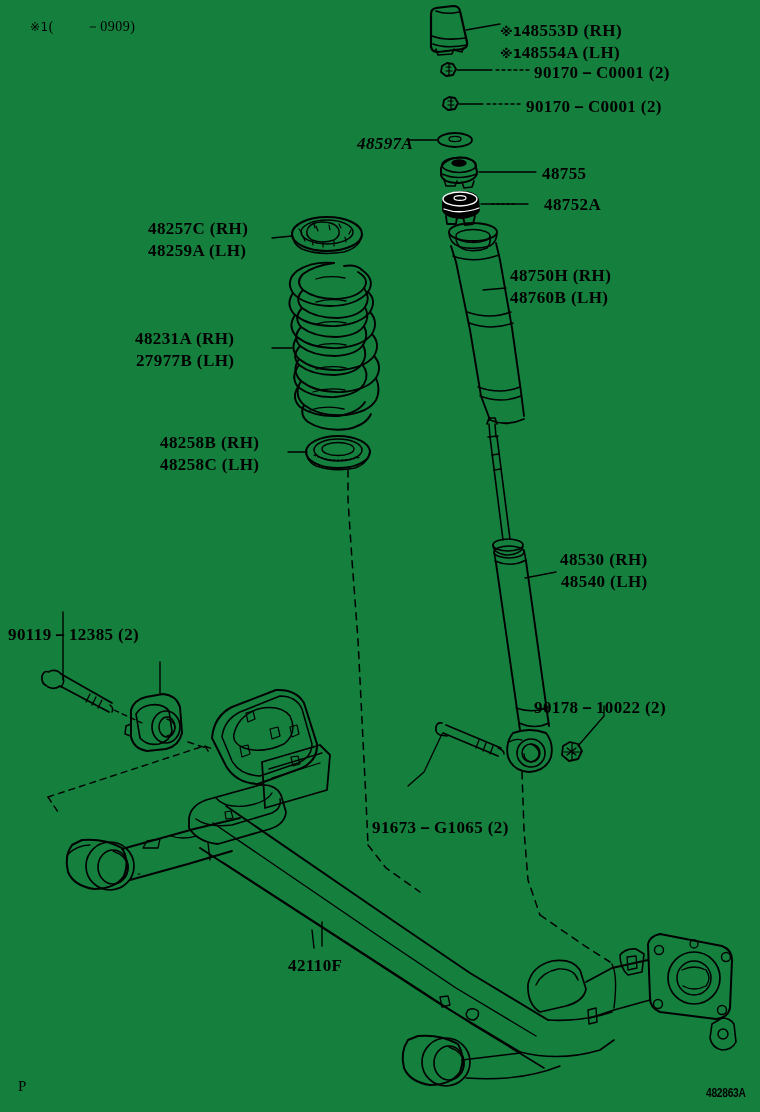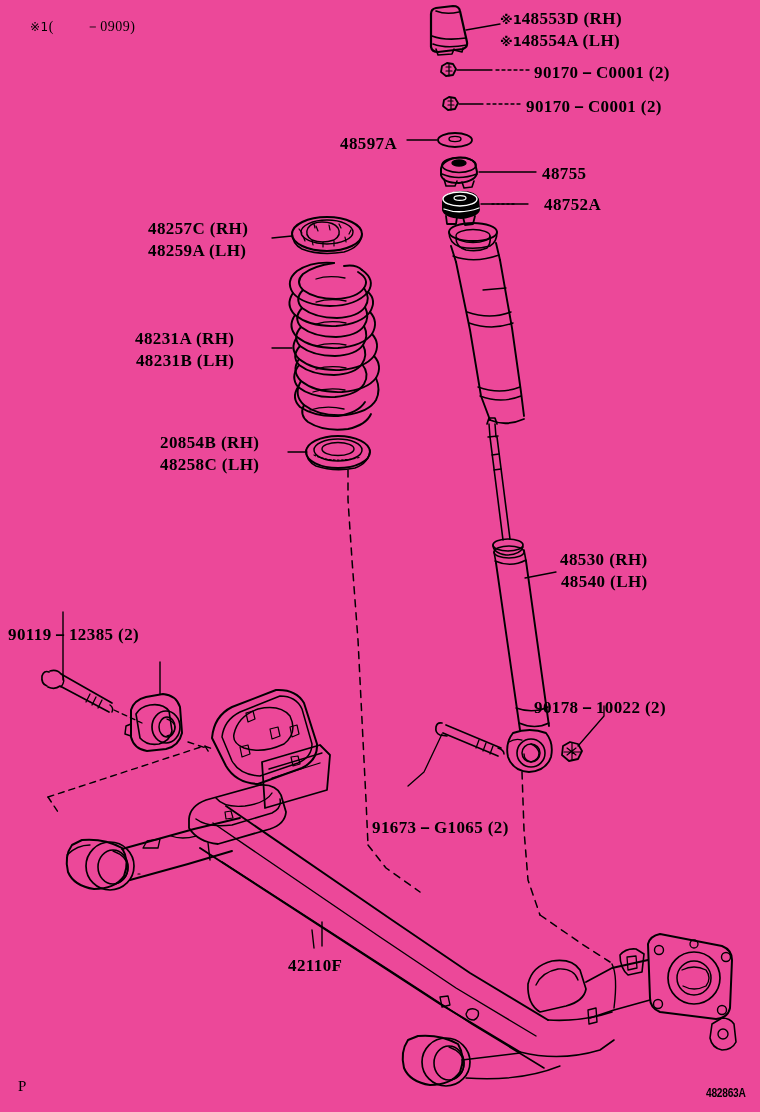--- a/index.html
+++ b/index.html
@@ -8,21 +8,21 @@
     padding: 0;
     background: #ffffff;
   }
   body {
     font-family: "Liberation Serif", "DejaVu Serif", serif;
   }
   #page {
     position: relative;
     width: 760px;
     height: 1112px;
-    background: #ec4899;
+    background: #15803d;
     overflow: hidden;
   }
   #art {
     position: absolute;
     left: 0;
     top: 0;
     width: 760px;
     height: 1112px;
   }
   .lbl {
@@ -399,58 +399,62 @@
         <path d="M462 1060 L520 1053" stroke-width="1.5"></path>
         <path d="M466 1078 Q520 1082 560 1066" stroke-width="1.4"></path>
       </g>
       <path d="M322 922 L322 946" stroke-width="1.4"></path>
 
     </g>
   </svg>
 
   <div class="note" style="left:30px; top:18px;"><span class="mark">※1</span><span>(        －0909)</span></div>
 
-  <div class="lbl" style="left:500px; top:8px;">
+  <div class="lbl" style="left:500px; top:20px;">
     <div><span class="mark">※1</span><span>48553D (RH)</span></div>
     <div><span class="mark">※1</span><span>48554A (LH)</span></div>
   </div>
 
   <div class="lbl" style="left:534px; top:62px;">
     <div><span>90170－C0001 (2)</span></div>
   </div>
 
   <div class="lbl" style="left:526px; top:96px;">
     <div><span>90170－C0001 (2)</span></div>
   </div>
 
-  <div class="lbl" style="left:340px; top:133px;">
+  <div class="lbl" style="left:357px; top:133px;font-style:italic;">
     <div><span>48597A</span></div>
   </div>
 
   <div class="lbl" style="left:542px; top:163px;text-align:center;">
     <div><span>48755</span></div>
   </div>
 
   <div class="lbl" style="left:544px; top:194px;">
     <div><span>48752A</span></div>
   </div>
 
   <div class="lbl" style="left:148px; top:218px;">
     <div><span>48257C (RH)</span></div>
     <div><span>48259A (LH)</span></div>
   </div>
 
+  <div class="lbl" style="left:510px; top:265px;">
+    <div><span>48750H (RH)</span></div>
+    <div><span>48760B (LH)</span></div>
+  </div>
 
   <div class="lbl" style="left:135px; top:328px;text-align:right;">
     <div><span>48231A (RH)</span></div>
-    <div><span>48231B (LH)</span></div>
+    <div><span>27977B (LH)</span></div>
   </div>
 
   <div class="lbl" style="left:160px; top:432px;">
-    <div><span>20854B (RH)</span></div>
+    <div><span>48258B (RH)</span></div>
     <div><span>48258C (LH)</span></div>
   </div>
 
   <div class="lbl" style="left:560px; top:549px;text-align:right;">
     <div><span>48530 (RH)</span></div>
     <div><span>48540 (LH)</span></div>
   </div>
 
   <div class="lbl" style="left:8px; top:592px;margin-top:32px;">
     <div><span>90119－12385 (2)</span></div>

